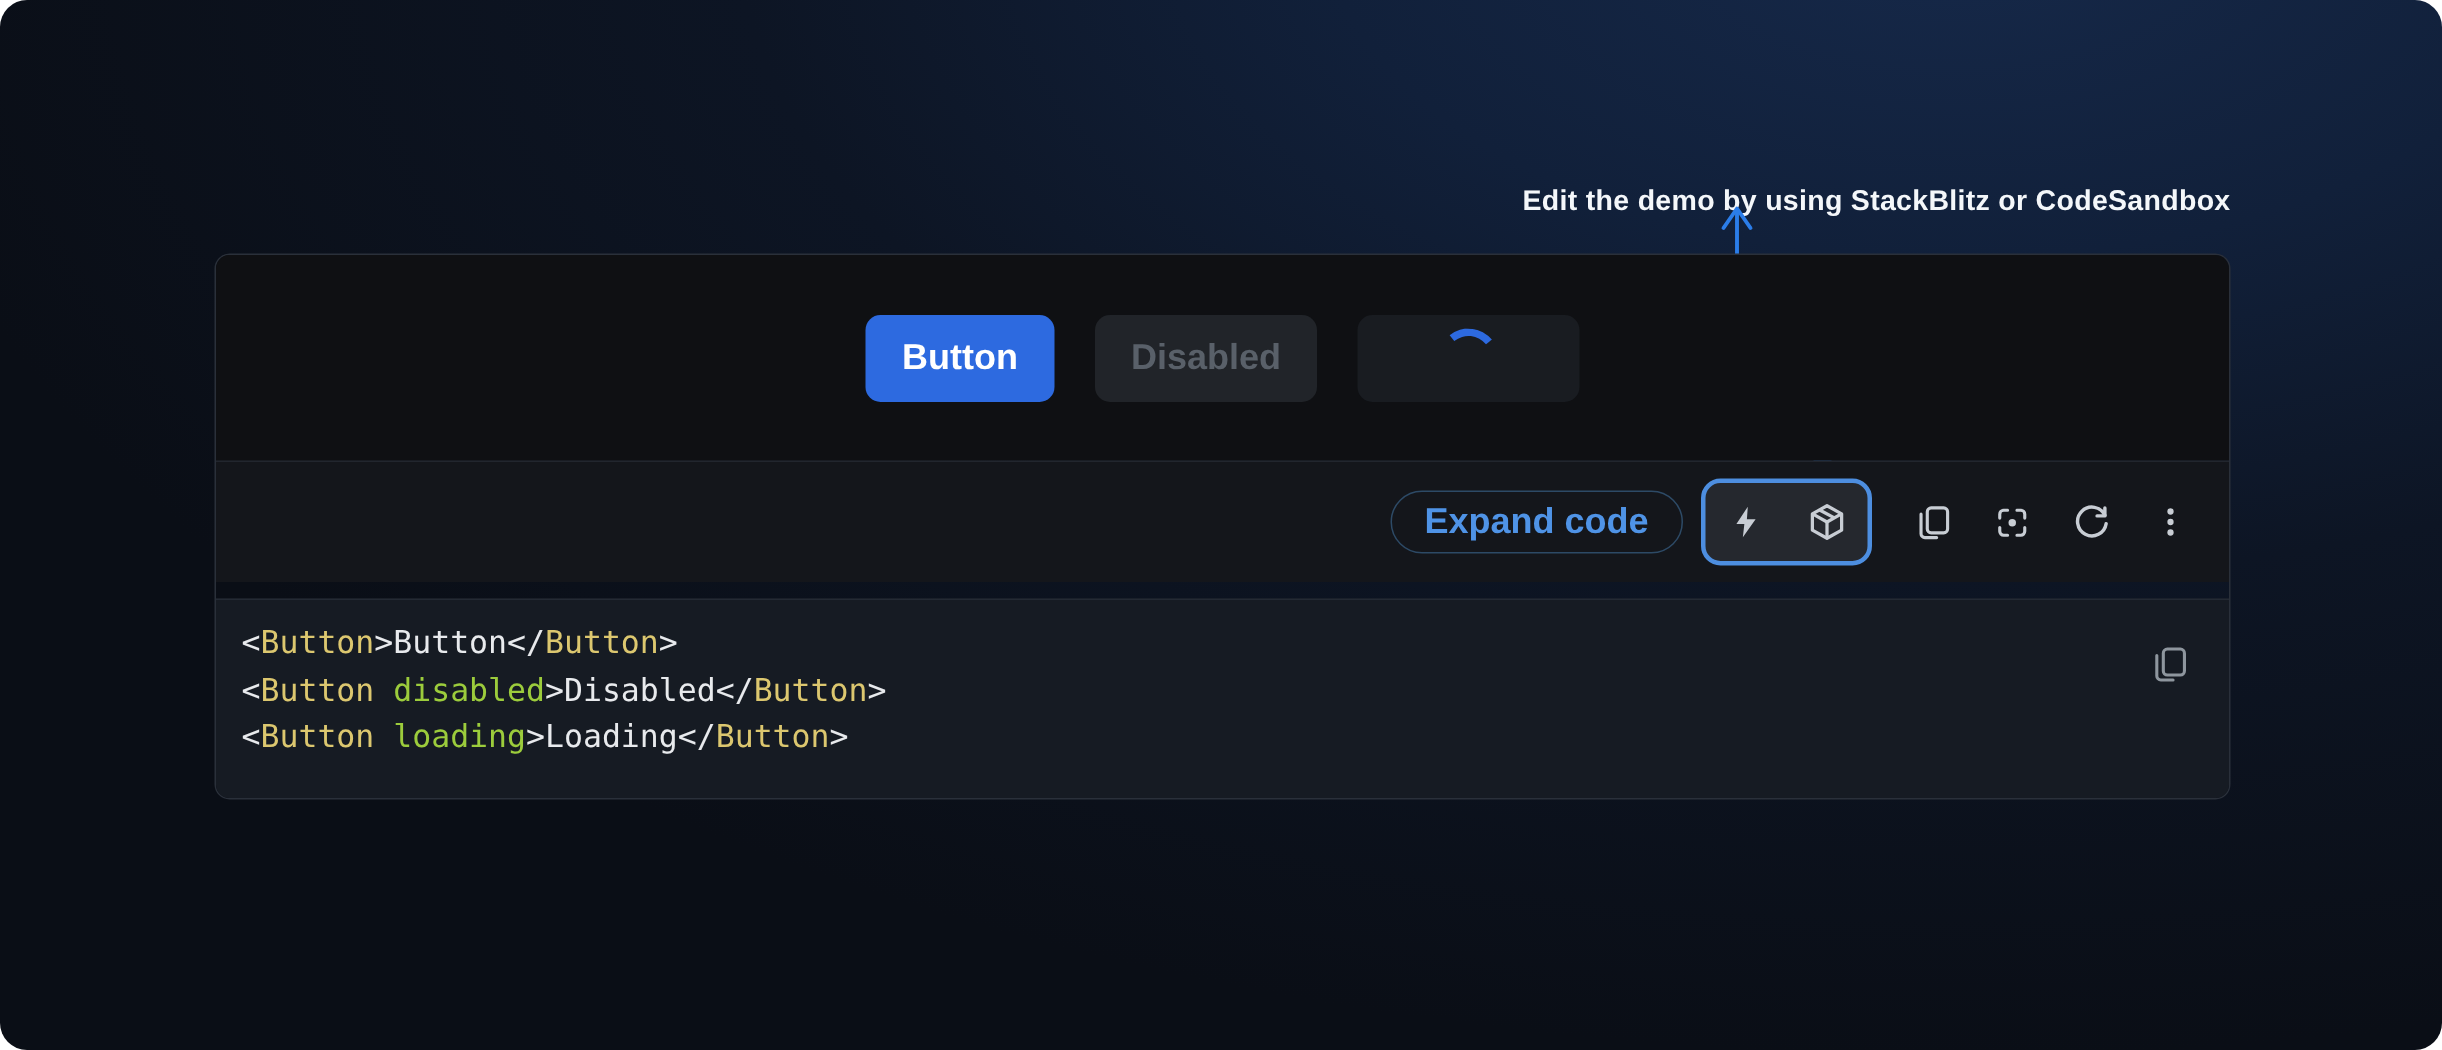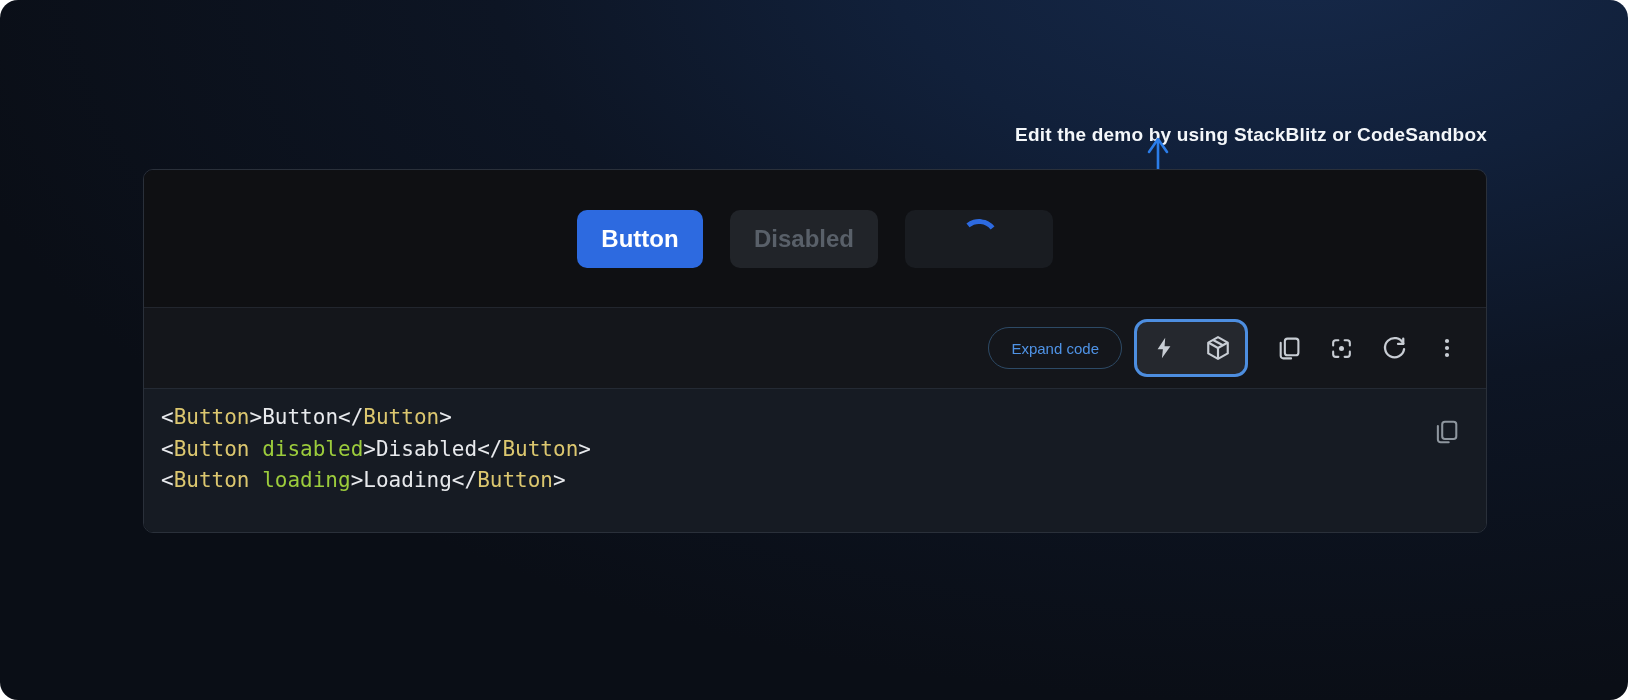--- a/index.html
+++ b/index.html
@@ -48,40 +48,40 @@
   
   .toolbar-section {
     height:81px; flex:0 0 auto; background:#14161b;
     border-top:1px solid #22262e;
     display:flex; align-items:center; justify-content:flex-end;
     padding-right:26px; box-sizing:border-box; gap:27px;
   }
   .expand-pill {
     height:42px; padding:0 22px; border-radius:21px;
     border:1px solid #2d4a66; background:transparent;
-    color:#4f93e6; font-size:15px; font-weight:400;
+    color:#4f93e6; font-size:24px; font-weight:700;
     font-family:"Liberation Sans", sans-serif;
     display:flex; align-items:center; cursor:pointer; white-space:nowrap;
     margin-right:-15px;
   }
   .highlight-group {
     height:52px; width:108px; border-radius:13px;
     border:3px solid #4d8ee0; background:#25282e;
     display:flex; align-items:center; justify-content:center; gap:28px;
   }
   .icon-btn {
     width:26px; height:26px; display:flex; align-items:center; justify-content:center;
     background:none; border:none; padding:0; cursor:pointer; color:#c8cdd4;
   }
   .icon-btn svg { display:block; }
 
   
   .code-section {
     flex:1 1 auto; background:#161b23; border-top:1px solid #242a34;
-    position:relative; padding:13px 60px 0 17px; box-sizing:border-box;
+    position:relative; padding:13px 60px 0 17px; box-sizing:border-box;margin-top:11px;
   }
   .code-pre {
     margin:0; font-family:"DejaVu Sans Mono", monospace;
     font-size:21px; line-height:31.5px; white-space:pre; color:#e8eaed;
   }
   .tok-punct { color:#e8eaed; }
   .tok-tag   { color:#dcc76f; }
   .tok-attr  { color:#9ccc3c; }
   .tok-text  { color:#e8eaed; }
   .code-copy { position:absolute; top:30px; right:27px; color:#8e969e; }

